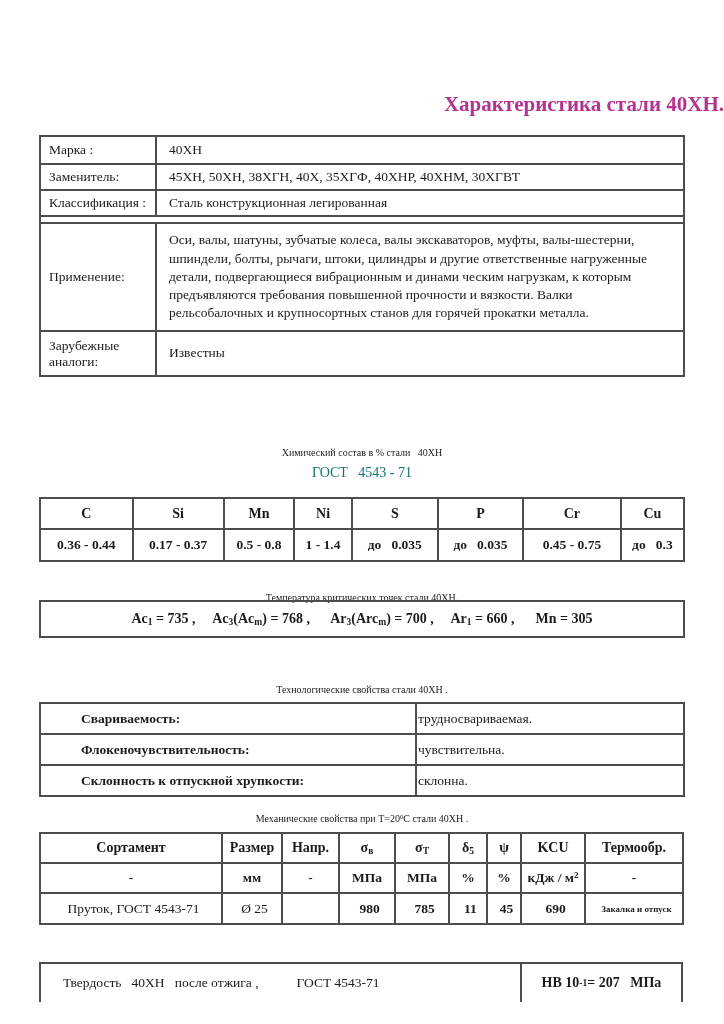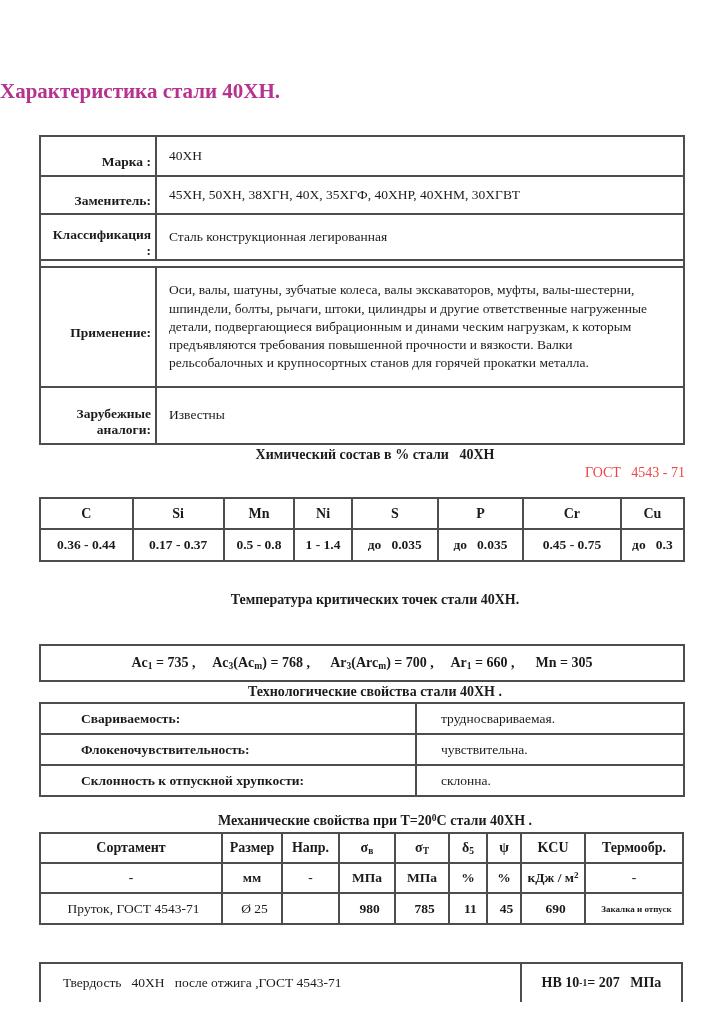--- a/index.html
+++ b/index.html
@@ -5,59 +5,59 @@
   html,body { margin:0; padding:0; }
   body {
     width:724px; height:1024px; background:#ffffff; position:relative;
     font-family:"Liberation Serif","DejaVu Serif",serif; color:#1b1b1b;
     overflow:hidden;
   }
   .abs { position:absolute; }
   table { border-collapse:collapse; table-layout:fixed; }
   td { border:2px solid #4d4d4d; font-size:13.5px; vertical-align:middle; overflow:hidden; }
   .page-title {
-    left:0; top:79px; width:724px; text-align:left;
+    left:0; top:92px; width:724px; text-align:right;
     font-size:21px; font-weight:bold;
   }
   
   .info-table { left:39px; top:135px; width:646px; }
-  .info-table td.label { font-weight:bold; padding:12px 4px 0 8px;text-align:right; }
+  .info-table td.label { font-weight:normal; padding:0 4px 0 8px; }
   .info-table td.value { padding:0 16px 0 12px; line-height:18.3px; }
   .spacer-cell { height:5px; line-height:0; padding:0; }
   
-  .heading { left:52px; width:646px; text-align:center; font-weight:bold; font-size:14px; }
-  .subheading { left:39px; width:646px; text-align:right; font-weight:normal; font-size:14px; color:#ef4444; }
+  .heading { left:39px; width:646px; text-align:center; font-weight:normal; font-size:10px; }
+  .subheading { left:39px; width:646px; text-align:center; font-weight:normal; font-size:14px; color:#0f766e; }
   
   .chem-table { left:39px; top:497px; width:646px; text-align:center; }
   .chem-table td { font-weight:bold; }
   .chem-table .hdr td { height:27px; font-size:14px; }
   .chem-table .val td { height:28px; }
   
-  .crit-table { left:39px; top:644px; width:646px; }
+  .crit-table { left:39px; top:600px; width:646px; }
   .crit-table td { height:32px; text-align:center; font-weight:bold; font-size:14px; }
   
   .tech-table { left:39px; top:702px; width:646px; }
   .tech-table td { height:27px; }
   .tech-table td.label { font-weight:bold; padding-left:40px; }
-  .tech-table td.value { padding-left:24px; }
+  .tech-table td.value { padding-left:1px; }
   
   .mech-table { left:39px; top:832px; width:645px; text-align:center;border-radius:20px; }
   .mech-table .hdr td { height:26px; font-weight:bold; font-size:14px; }
   .mech-table .units td { height:26px; font-weight:bold; }
   .mech-table .data td { height:27px; font-weight:bold;padding-left:6px; }
   .mech-table td.plain { font-weight:normal; }
   .mech-table td.small { font-size:9px; font-weight:bold; }
   
   .hard-row {
     left:39px; top:962px; width:640px; height:38px;
     border:2px solid #4d4d4d; border-bottom:none; display:flex; align-items:stretch;
   }
   .hard-left { flex:0 0 479px; border-right:2px solid #4d4d4d; display:flex; align-items:center; font-size:13.5px; }
   .hard-left .t1 { padding-left:22px; }
-  .hard-left .t2 { }
+  .hard-left .t2 { margin-left:38px; }
   .hard-right { flex:1 1 auto; display:flex; align-items:center; justify-content:center; font-weight:bold; font-size:14px; }
   sub { font-size:68%; vertical-align:-22%; }
   sup { font-size:68%; vertical-align:38%; }
 </style>
 </head>
 <body>
 
 <div class="abs page-title" style="color: rgb(181, 51, 143);">Характеристика стали 40ХН.</div>
 
 <table class="abs info-table">

